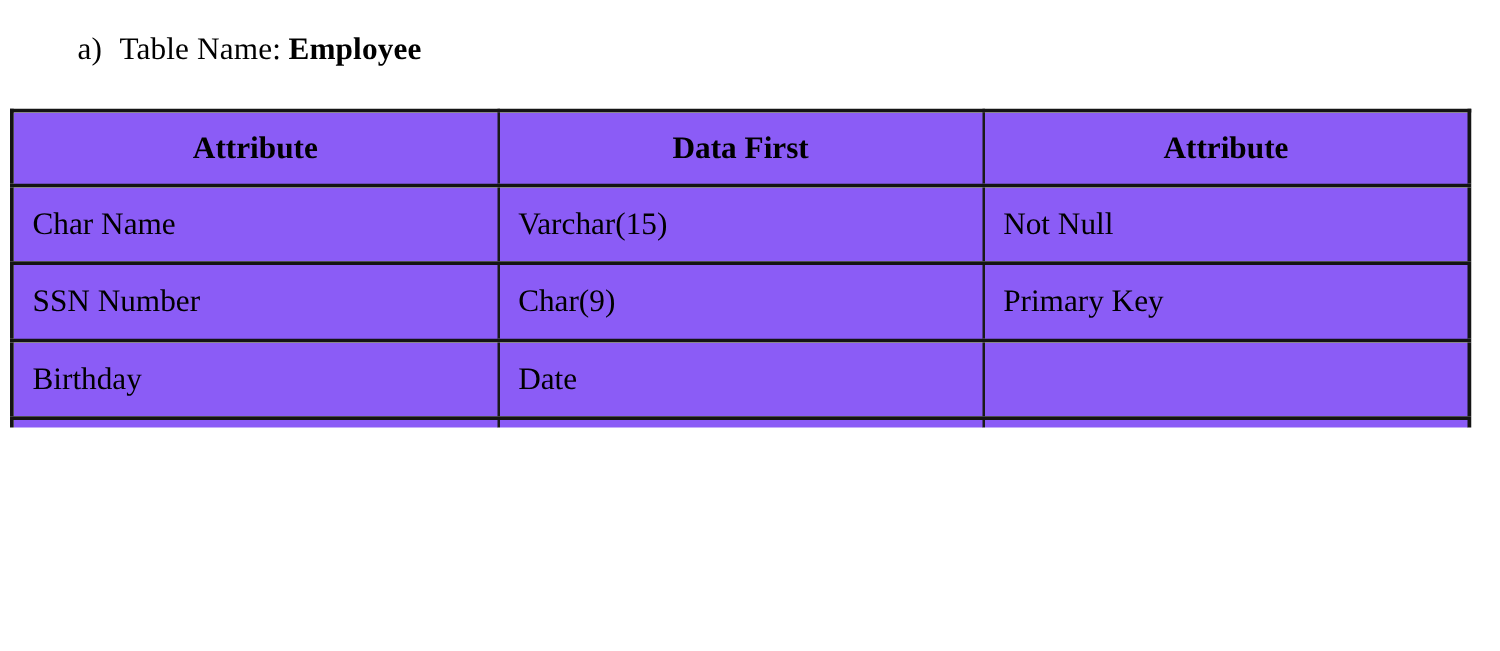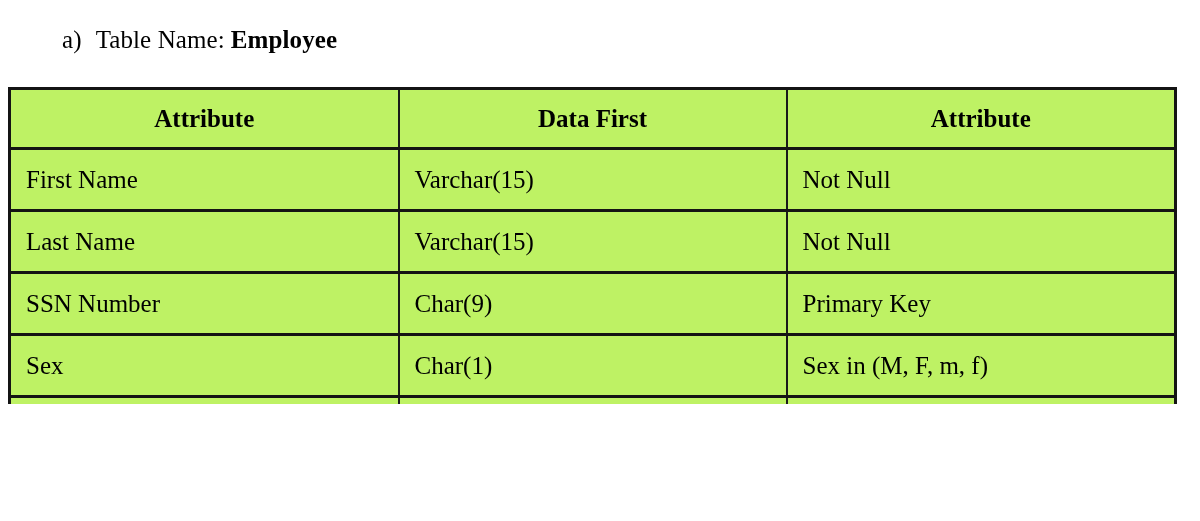--- a/index.html
+++ b/index.html
@@ -75,21 +75,21 @@
     border-right: 2px solid #1a1a1a;
     height: 59px;
     padding: 0 0 0 15px;
     font-size: 25px;
     line-height: 30px;
     vertical-align: middle;
     text-align: left;
     font-weight: normal;
     white-space: nowrap;
     overflow: hidden;
-    background: #bef264;
+    background: #8b5cf6;
     margin-top: 41px;
   }
   table.schema td:last-child,
   table.schema th:last-child {
     border-right: none;
   }
 
   table.schema thead th {
     font-weight: bold;
     text-align: center;
@@ -127,38 +127,33 @@
       </colgroup>
       <thead>
         <tr>
           <th>Attribute</th>
           <th>Data First</th>
           <th>Attribute</th>
         </tr>
       </thead>
       <tbody>
         <tr>
-          <td>First Name</td>
-          <td>Varchar(15)</td>
-          <td>Not Null</td>
-        </tr>
-        <tr>
-          <td>Last Name</td>
+          <td>Char Name</td>
           <td>Varchar(15)</td>
           <td>Not Null</td>
         </tr>
         <tr>
           <td>SSN Number</td>
           <td>Char(9)</td>
           <td>Primary Key</td>
         </tr>
         <tr>
-          <td>Sex</td>
-          <td>Char(1)</td>
-          <td>Sex in (M, F, m, f)</td>
+          <td>Birthday</td>
+          <td>Date</td>
+          <td></td>
         </tr>
         <tr class="clipped">
           <td></td>
           <td></td>
           <td></td>
         </tr>
       </tbody>
     </table>
   </div>
 

